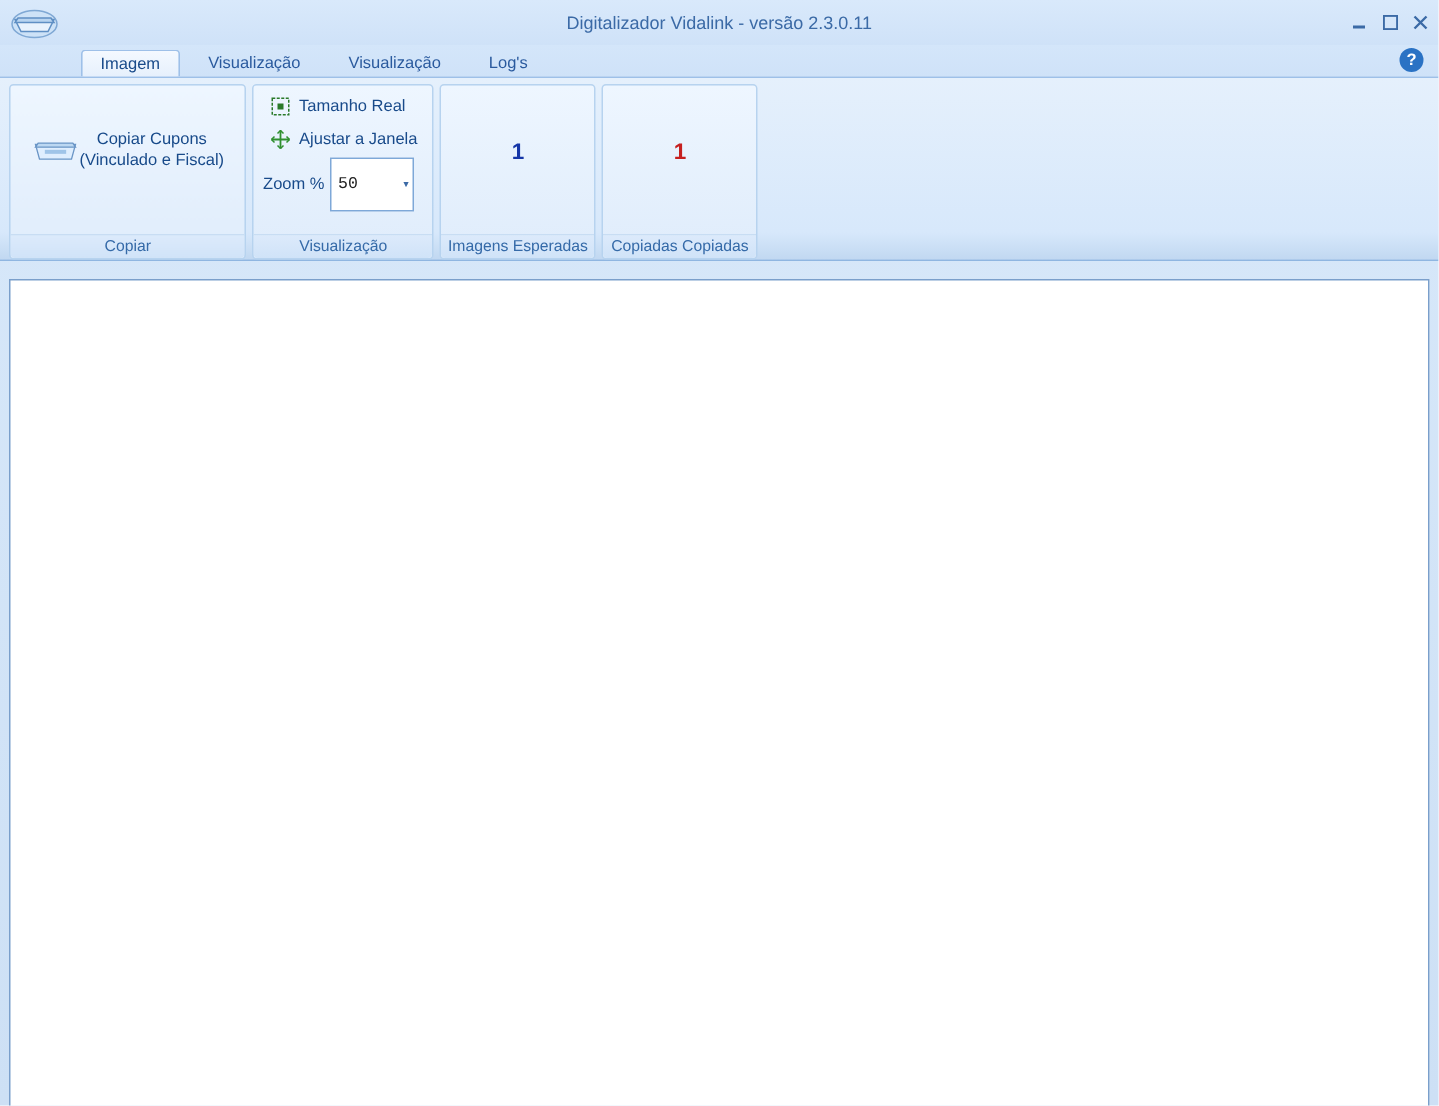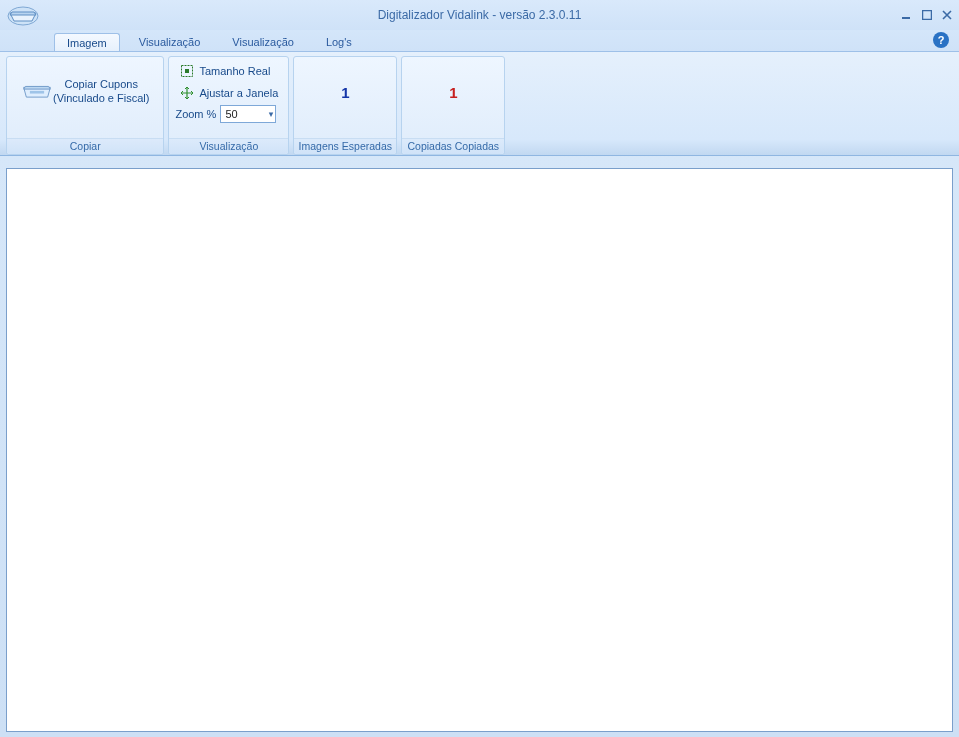--- a/index.html
+++ b/index.html
@@ -27,21 +27,21 @@
 
   .big-btn { display:flex; align-items:center; justify-content:center; padding:4px 8px; cursor:pointer; border-radius:3px; text-align:center; }
   .big-btn .icon { width:32px; height:26px; margin-bottom:4px; display:flex; align-items:center; justify-content:center; }
   .big-btn .lbl { line-height:1.25; color:#184a8a; }
 
   .stack { display:flex; flex-direction:column; gap:2px; }
   .sbtn { display:flex; align-items:center; padding:2px 4px; cursor:pointer; border-radius:2px; color:#184a8a; }
   .sbtn .sicon { width:16px; height:16px; margin-right:4px; display:flex; align-items:center; justify-content:center; }
 
   .zoom-row { display:flex; align-items:center; gap:4px; color:#184a8a; }
-  .zoom-select { display:flex; align-items:center; justify-content:space-between; width:56px; height:18px; border:1px solid #7ea8d8; background:#fff; padding:0 2px 0 4px; font-size:11px; color:#222; cursor:pointer; }
+  .zoom-select { display:flex; align-items:center; justify-content:space-between; width:56px; height:36px; border:1px solid #7ea8d8; background:#fff; padding:0 2px 0 4px; font-size:11px; color:#222; cursor:pointer;font-family:Liberation Mono, monospace; }
   .zoom-select .arrow { color:#3b6aa6; font-size:9px; }
 
   .count { font-weight:bold; font-size:15px; min-width:90px; text-align:center; padding: 14px 4px; }
   .count.blue { color:#1536a8; }
   .count.red { color:#c62020; }
 
   
   .content-wrap { padding: 12px 6px 6px 6px; }
   .canvas { width:100%; height:564px; background:#fff; border:1px solid #7a9fcb; }
   .separator { height:6px; border-top:1px solid #c0d6ef; margin-top:6px; }

